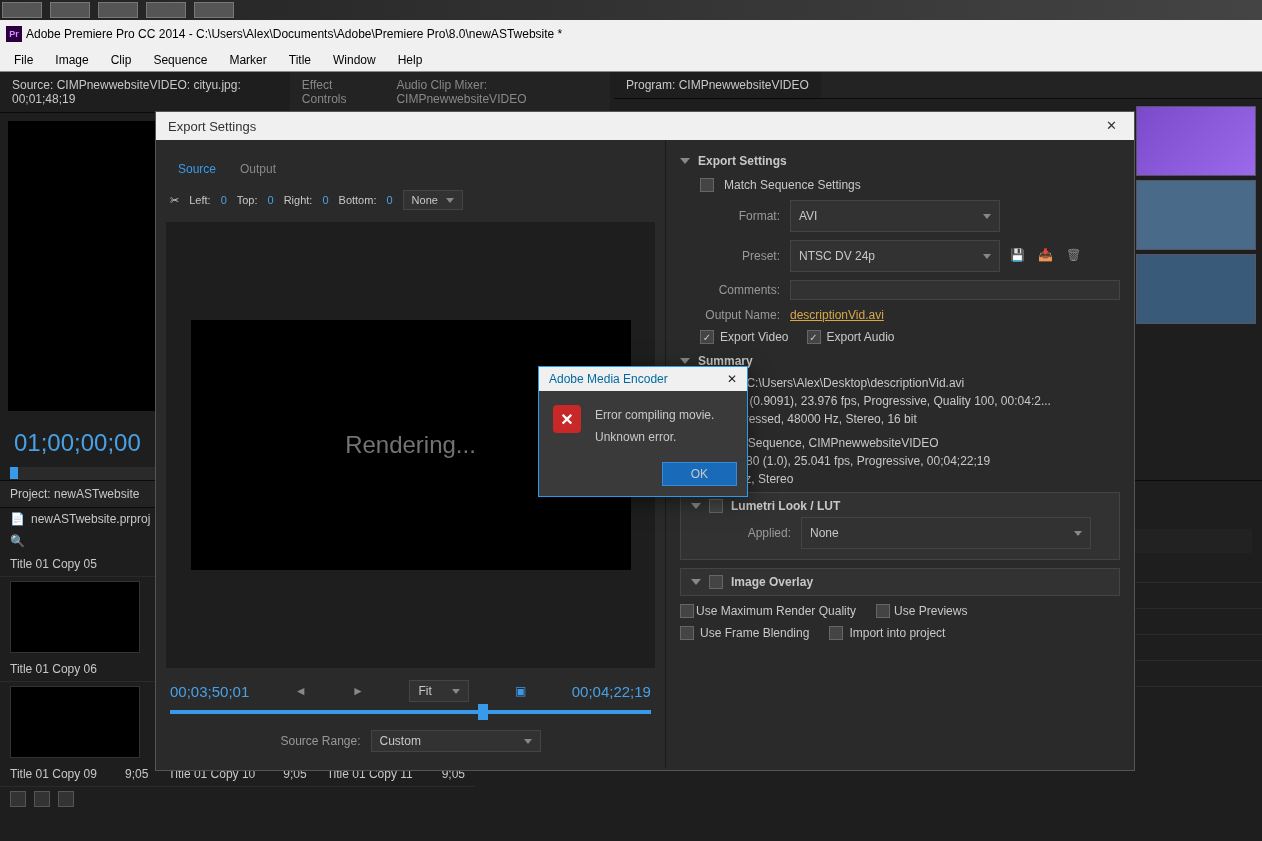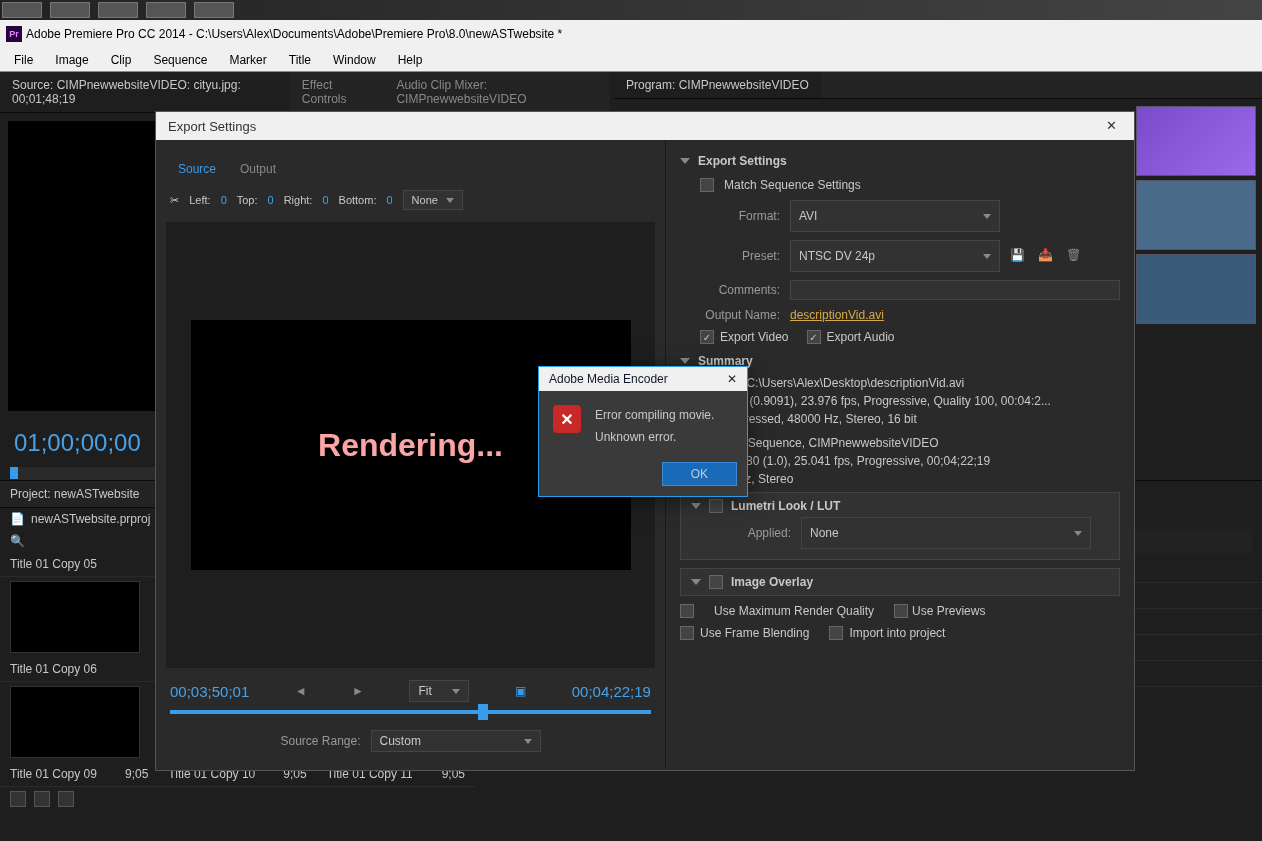--- a/index.html
+++ b/index.html
@@ -37,21 +37,21 @@
 .dlg-body{display:flex;height:628px}
 .dlg-left{width:510px;border-right:1px solid #1a1a1a;display:flex;flex-direction:column}
 .dlg-tabs{display:flex;padding:16px 10px 0}
 .dlg-tab{padding:6px 12px;color:#888;cursor:pointer}
 .dlg-tab.active{color:#3a9aea}
 .crop-bar{display:flex;gap:10px;padding:8px 14px;align-items:center;color:#777}
 .crop-bar span{font-size:11px}
 .dropdown{background:#323232;border:1px solid #444;padding:3px 8px;display:flex;justify-content:space-between;align-items:center;min-width:60px;cursor:pointer}
 .preview-area{flex:1;background:#1e1e1e;margin:4px 10px;display:flex;flex-direction:column;justify-content:center;align-items:center}
 .render-box{background:#000;width:440px;height:250px;display:flex;align-items:center;justify-content:center}
-.render-text{color:#fca5a5;font-size:32px;font-weight:700}
+.render-text{color:#737373;font-size:24px;font-weight:400}
 .preview-bottom{padding:8px 14px}
 .tc-row{display:flex;justify-content:space-between;align-items:center;margin-bottom:6px}
 .timeline-bar{height:4px;background:#3a9aea;position:relative;margin:8px 0}
 .playhead{position:absolute;top:-6px;width:10px;height:16px;background:#3a9aea;left:64%}
 .src-range{display:flex;justify-content:center;gap:10px;padding:8px;align-items:center}
 .dlg-right{flex:1;padding:8px 14px 14px;display:flex;flex-direction:column;overflow:hidden}
 .section-hdr{display:flex;align-items:center;gap:8px;padding:6px 0;font-weight:600}
 .twirl{width:0;height:0;border-left:5px solid transparent;border-right:5px solid transparent;border-top:6px solid #888}
 .form-row{display:flex;align-items:center;padding:4px 0;gap:10px}
 .form-label{width:100px;text-align:right;color:#999}
@@ -61,21 +61,21 @@
 .summary-text{font-size:11px;color:#ccc;line-height:1.5;padding-left:20px}
 .effect-tabs{display:flex;gap:4px;margin:8px 0;border-bottom:1px solid #444}
 .effect-tab{padding:6px 12px;color:#888;cursor:pointer}
 .effect-tab.active{color:#3a9aea;border-bottom:2px solid #3a9aea}
 .collapse-sec{background:#323232;border:1px solid #444;margin:4px 0;padding:6px 10px}
 .btn-row{display:flex;justify-content:space-between;padding:10px 0;gap:8px}
 .btn{background:#3a3a3a;border:1px solid #555;padding:6px 18px;cursor:pointer;text-align:center;min-width:80px}
 .chk-row{display:flex;gap:20px;padding:4px 0;align-items:center}
 .error-dialog{position:absolute;left:538px;top:294px;width:210px;background:#3a3a3a;border:1px solid #2a9aea;z-index:200;box-shadow:0 4px 20px rgba(0,0,0,.5)}
 .err-title{background:#f0f0f0;padding:5px 10px;display:flex;justify-content:space-between}
-.err-title span{color:#0f172a;font-size:12px}
+.err-title span{color:#0369a1;font-size:12px}
 .err-body{padding:14px;display:flex;gap:14px}
 .err-icon{width:28px;height:28px;background:#c82828;border-radius:4px;display:flex;align-items:center;justify-content:center;color:#fff;font-size:16px;font-weight:bold}
 .err-text{flex:1;line-height:1.8}
 .err-btns{display:flex;justify-content:flex-end;padding:0 10px 10px}
 .err-ok{background:#1a6aba;border:1px solid #3a8ada;padding:4px 28px;cursor:pointer}
 .icon-btn{width:18px;height:16px;color:#888;cursor:pointer}
 .fit-label{color:#888;padding:0 4px}
 .prog-thumbs{position:absolute;right:0;top:30px;width:130px}
 .pt{width:120px;height:70px;margin:4px;background:#334;border:1px solid #556}
 .triangle-down{display:inline-block;width:0;height:0;border-left:4px solid transparent;border-right:4px solid transparent;border-top:5px solid #888;margin-left:6px}
@@ -374,21 +374,21 @@
         </div>
         <div class="collapse-sec">
           <div class="section-hdr" style="padding:0">
             <div class="twirl"></div>
             <div class="chk"></div>
             <span>Image Overlay</span>
           </div>
         </div>
 
         <div class="chk-row">
-          <div style="display:flex;gap:20px;align-items:center">
+          <div style="display:flex;gap:2px;align-items:center">
             <div class="chk"></div>
             <span>Use Maximum Render Quality</span>
           </div>
           <div style="display:flex;gap:4px;align-items:center">
             <div class="chk"></div>
             <span>Use Previews</span>
           </div>
         </div>
         <div class="chk-row">
           <div style="display:flex;gap:6px;align-items:center">

